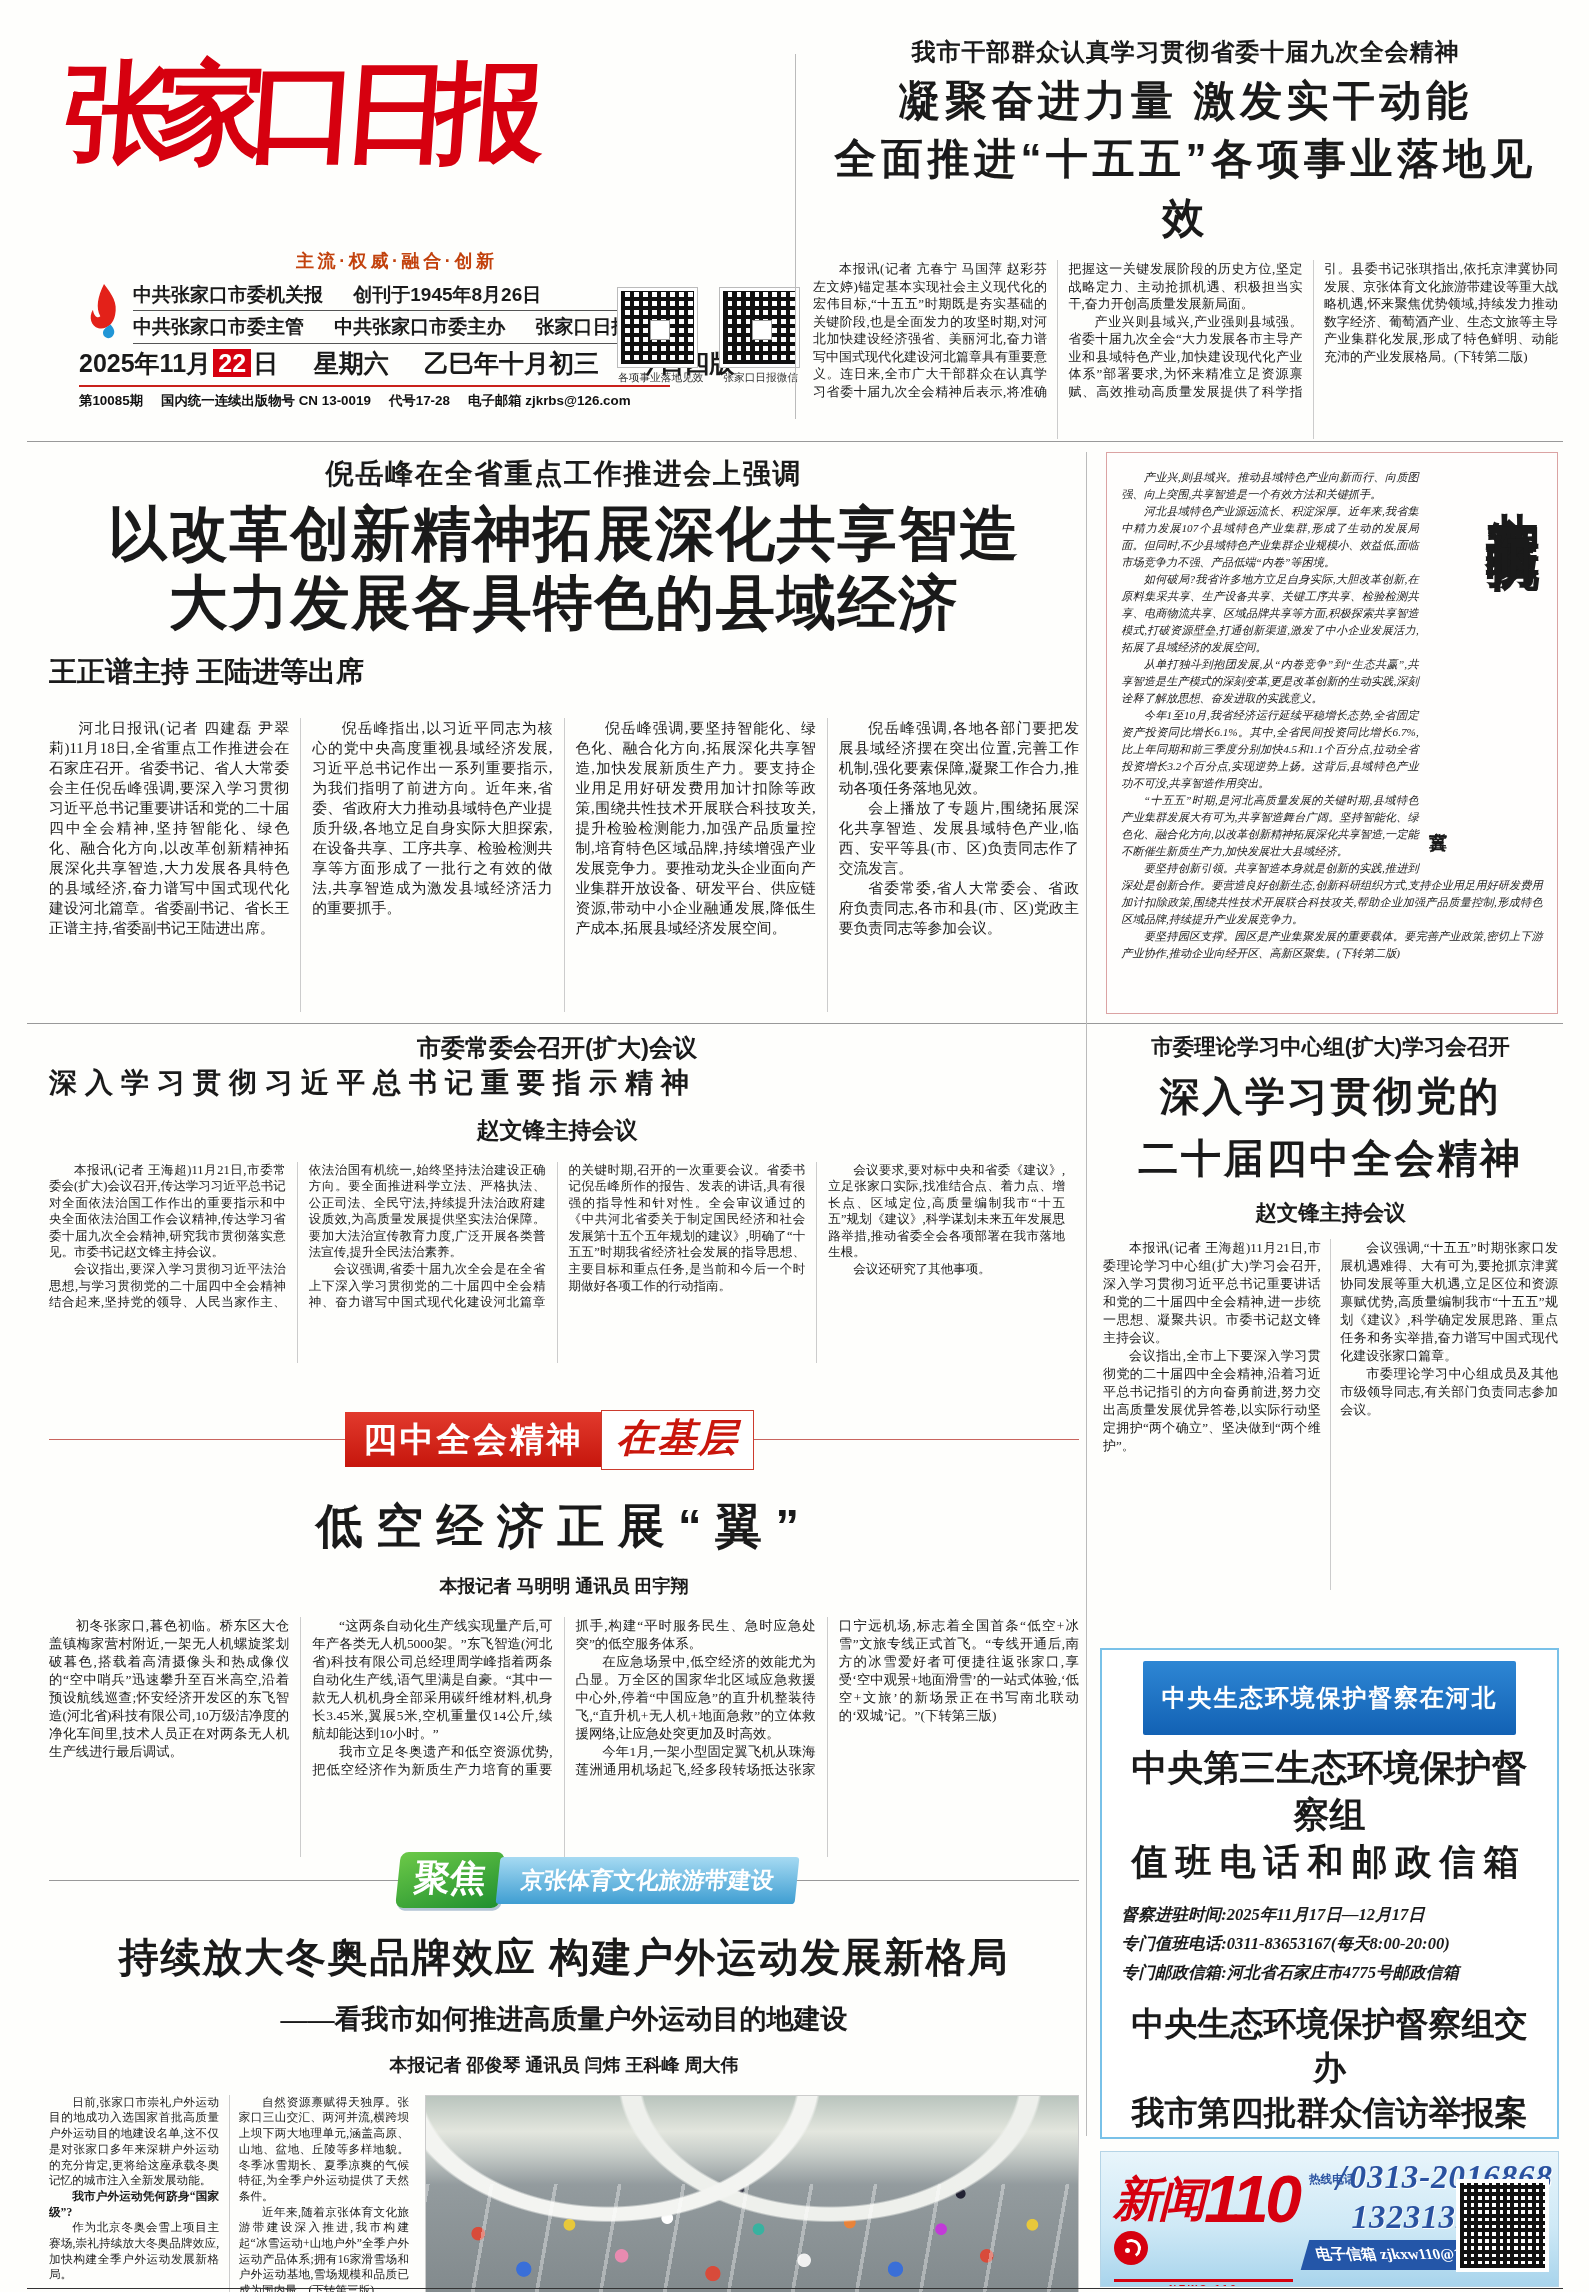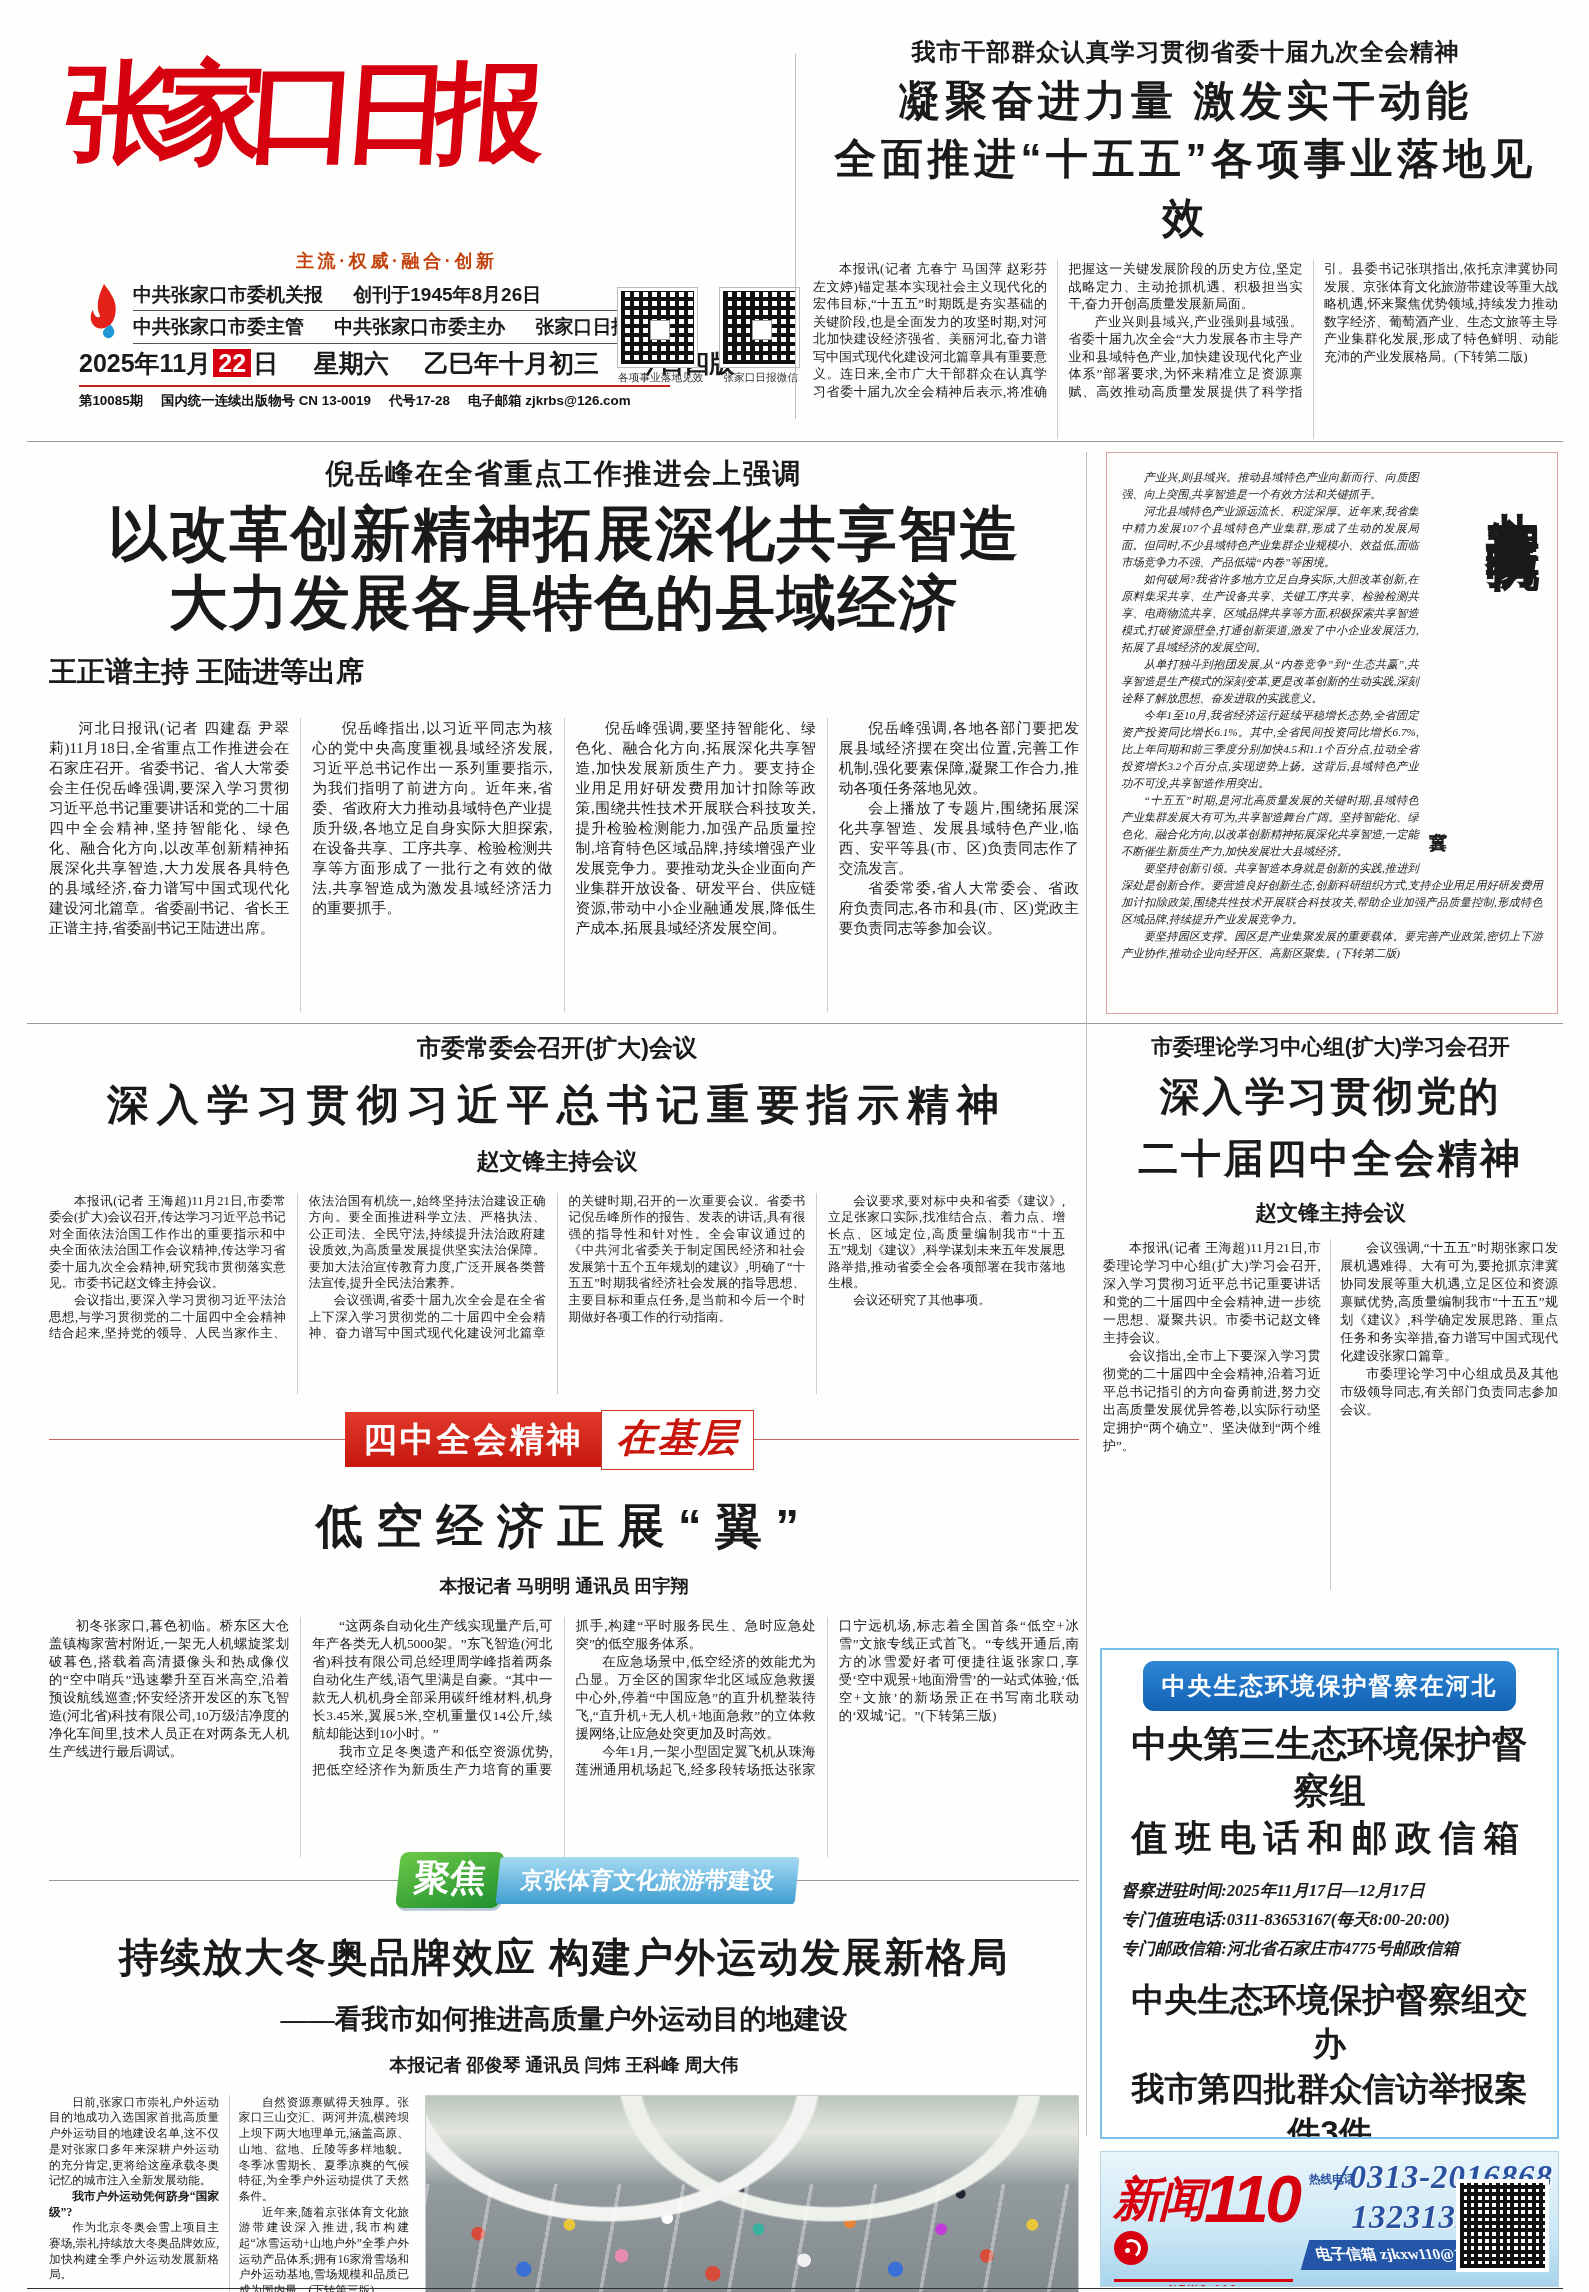--- a/index.html
+++ b/index.html
@@ -52,21 +52,21 @@
   .opinion{position:absolute;left:1106px;top:452px;width:452px;height:562px;box-sizing:border-box;
       border:0.9px solid #dba3a3;padding:16px 14.3px;overflow:hidden;background:#fffefd;}
   .op-title-wrap{float:right;width:124px;height:396px;position:relative;}
   .op-title{position:absolute;right:0;top:0;writing-mode:vertical-rl;font-size:54px;font-weight:900;
       letter-spacing:4.5px;line-height:1.1;font-family:"Liberation Sans","DejaVu Sans",sans-serif;}
   .op-author{position:absolute;left:7.2px;bottom:47px;writing-mode:vertical-rl;font-size:18px;font-weight:bold;}
   .op-body{font-style:italic;font-size:11.2px;line-height:17px;text-align:justify;}
   
   .standing{position:absolute;left:49px;top:1032px;width:1016px;}
   .standing .kicker{font-size:24px;}
-  .standing .hl{font-size:42px;font-weight:900;text-align:center;letter-spacing:8px;margin-top:13px;}
+  .standing .hl{font-size:28px;font-weight:900;text-align:left;letter-spacing:8px;margin-top:0;}
   .standing .sub{font-size:23px;font-weight:bold;text-align:center;margin-top:12.5px;}
   .st-cols{margin-top:16px;height:201px;overflow:hidden;columns:4;column-gap:23px;
       column-rule:0.9px solid #ccc;font-size:12.5px;line-height:16.6px;text-align:justify;}
   
   .theory{position:absolute;left:1103px;top:1032px;width:455px;}
   .theory .kicker{font-size:21.5px;}
   .theory .hl{font-size:40px;font-weight:900;text-align:center;letter-spacing:2.7px;line-height:1.55;margin-top:3.6px;}
   .theory .sub{font-size:21.5px;font-weight:bold;text-align:center;margin-top:9px;}
   .th-cols{margin-top:12.5px;height:351px;overflow:hidden;columns:2;column-gap:19.7px;
       column-rule:0.9px solid #ccc;font-size:13px;line-height:18px;text-align:justify;}
@@ -79,21 +79,21 @@
   .badge-cal{border:1.8px solid #cc3b2e;color:#c9160c;font-size:39px;font-weight:bold;font-style:italic;
       padding:0 14.3px 3.6px;font-family:"DejaVu Serif",serif;background:#fff;letter-spacing:1.8px;}
   .grass .hl{font-size:47px;font-weight:900;text-align:center;letter-spacing:13.4px;margin-top:25px;}
   .byline{font-size:18px;font-weight:bold;text-align:center;margin-top:16px;}
   .la-cols{margin-top:19.7px;height:240px;overflow:hidden;columns:4;column-gap:23px;
       column-rule:0.9px solid #ccc;font-size:13.4px;line-height:18px;text-align:justify;}
   
   .ecobox{position:absolute;left:1100px;top:1648px;width:459px;height:491px;box-sizing:border-box;
       border:2.7px solid #79c1e8;background:#fff;padding:7.2px 16px;overflow:hidden;}
   .eco-banner{width:88%;margin:3.6px auto 10.7px;background:linear-gradient(180deg,#2e86d4,#1261b4);color:#fff;
-      font-size:24px;font-weight:900;text-align:center;padding:9px 0;letter-spacing:1.8px;border-radius:11px;}
+      font-size:24px;font-weight:900;text-align:center;padding:21px 0;letter-spacing:1.8px;border-radius:2px;}
   .eco-h1{font-size:36px;font-weight:900;text-align:center;line-height:1.3;}
   .eco-h1.spread{letter-spacing:8px;}
   .eco-details{margin:14.3px 0 5.4px 3.6px;font-size:16.6px;line-height:1.75;font-style:italic;font-weight:bold;}
   .eco-details p{margin:0;text-indent:0;}
   .eco-h2{font-size:33px;font-weight:900;text-align:center;line-height:1.35;margin-top:14.3px;}
   
   .focus{position:absolute;left:49px;top:1852px;width:1030px;}
   .badge-row2{display:flex;align-items:center;}
   .badge-row2 .bline{border-top:1.3px solid #999;}
   .badge-row2 .l{width:349px;}  .badge-row2 .r{flex:1;}

